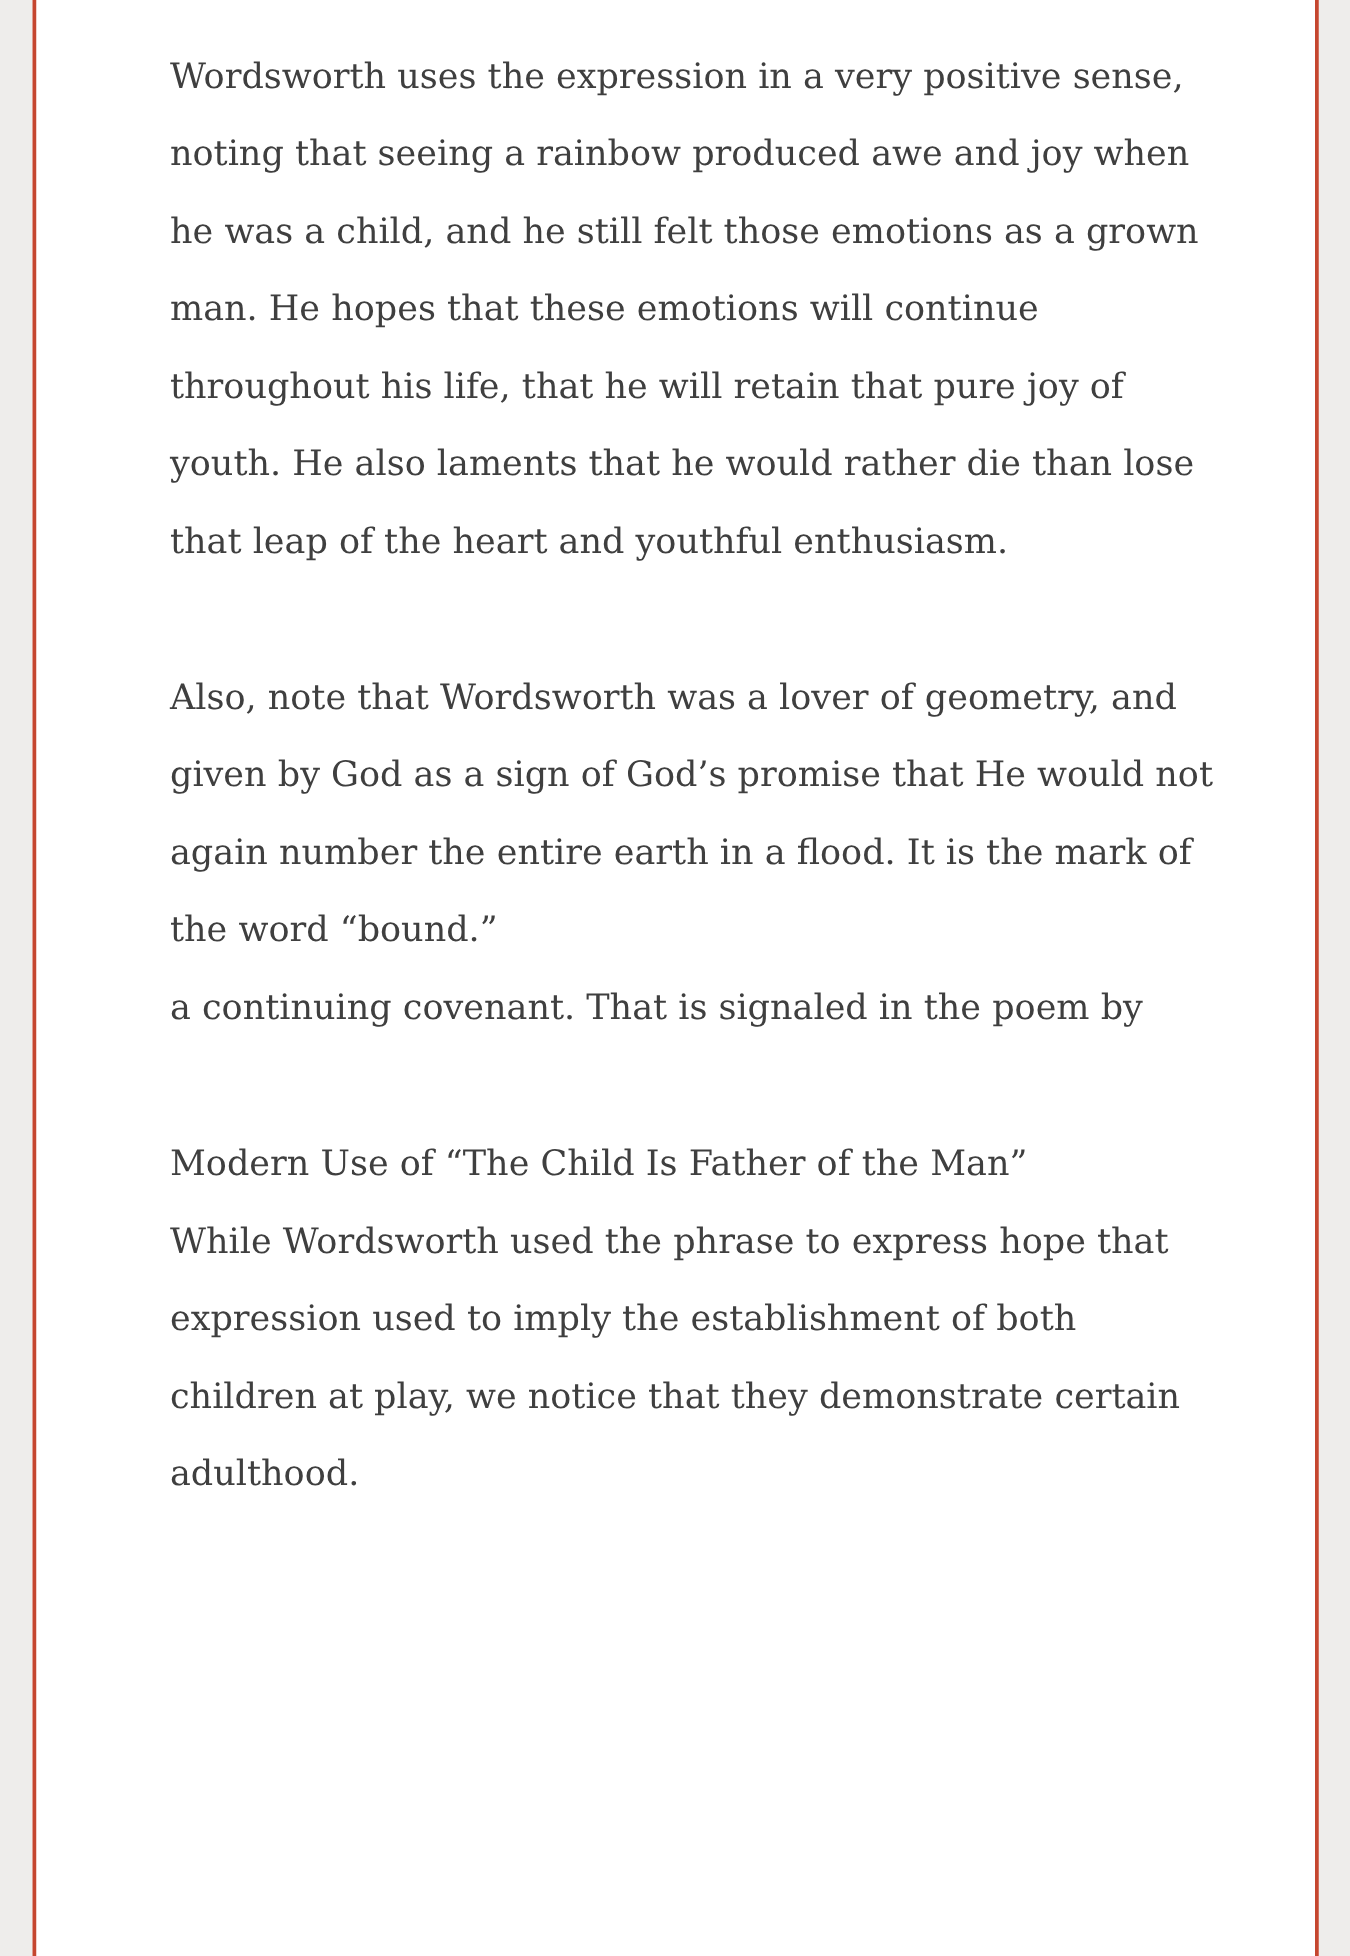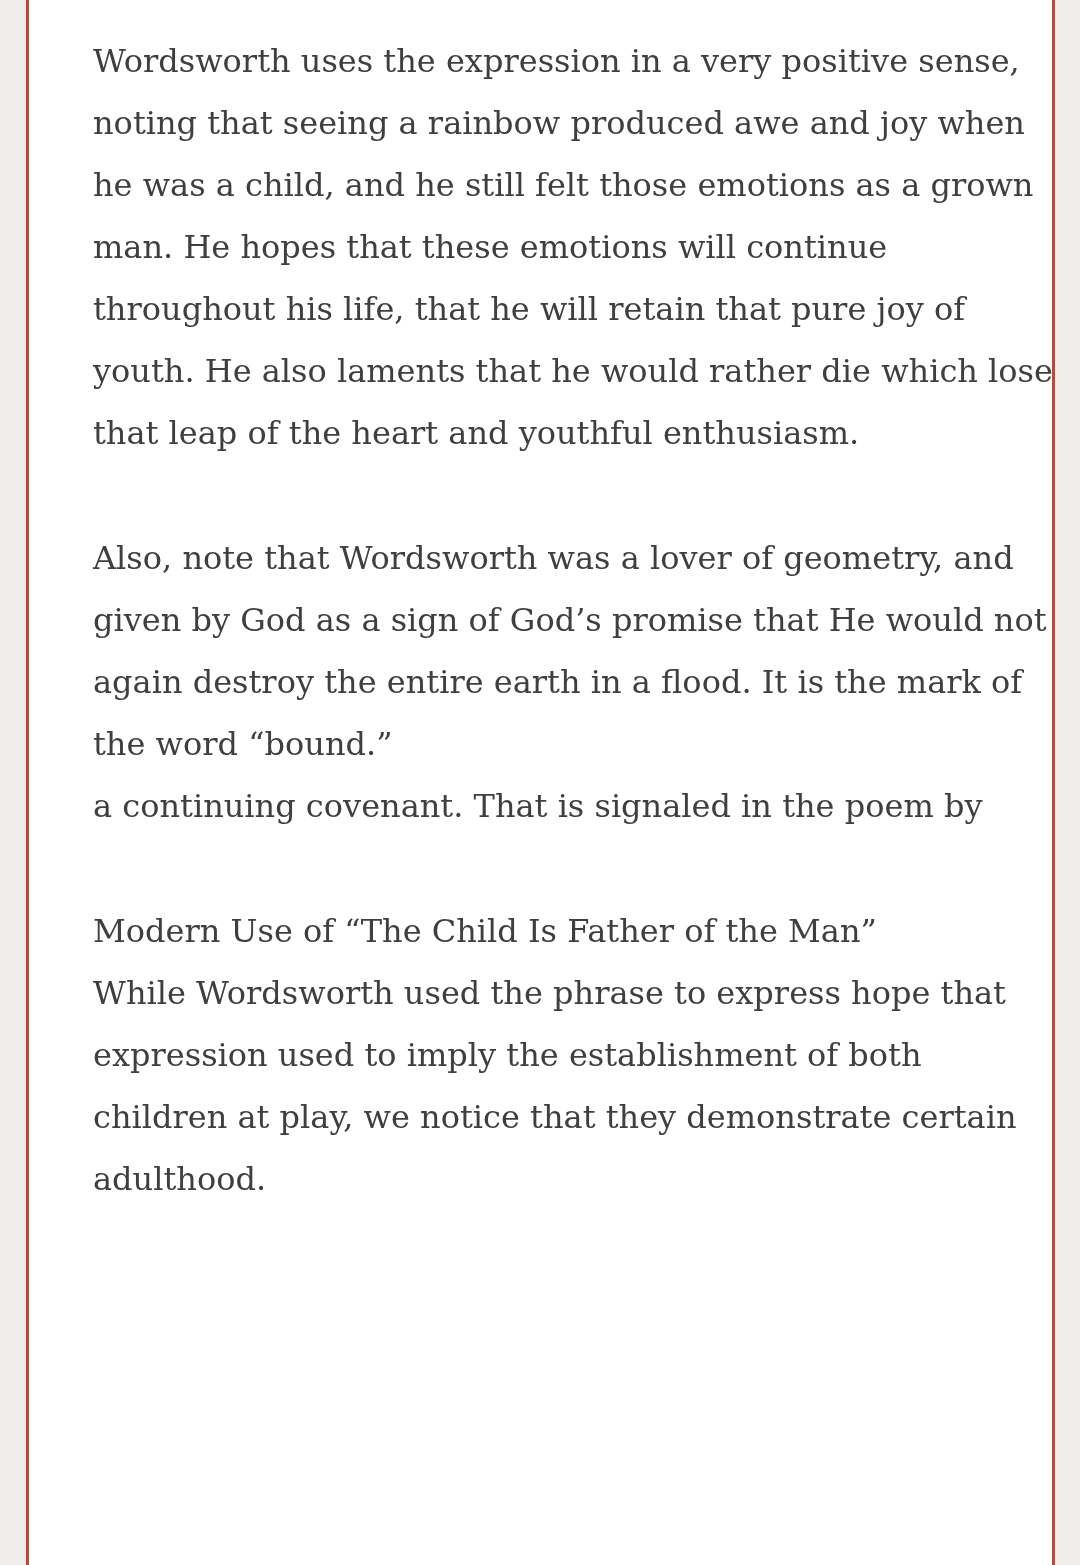--- a/index.html
+++ b/index.html
@@ -19,48 +19,49 @@
     margin-left: 26px;
     margin-right: 25px;
     min-height: 1565px;
     background: var(--content-bg);
     border-left: 3px solid var(--border-color);
     border-right: 3px solid var(--border-color);
   }
   .article-body {
     padding: 30px 40px 40px 64px;
     color: var(--text-color);
-    font-size: 32px;
+    font-size: 28px;
     line-height: 62px;
+    margin-left: 43px;
   }
   .article-body p { margin: 0 0 63px 0; }
   .article-body p:last-child { margin-bottom: 0; }
   .text-line {
     display: block;
     white-space: nowrap;
   }
 </style>
 </head>
 <body>
 
 <div class="page-frame">
   <article class="article-body" id="article-body">
       <p>
         <span class="text-line">Wordsworth uses the expression in a very positive sense,</span>
         <span class="text-line">noting that seeing a rainbow produced awe and joy when</span>
         <span class="text-line">he was a child, and he still felt those emotions as a grown</span>
         <span class="text-line">man. He hopes that these emotions will continue</span>
         <span class="text-line">throughout his life, that he will retain that pure joy of</span>
-        <span class="text-line">youth. He also laments that he would rather die which lose</span>
+        <span class="text-line">youth. He also laments that he would rather die than lose</span>
         <span class="text-line">that leap of the heart and youthful enthusiasm.</span>
       </p>
       <p>
         <span class="text-line">Also, note that Wordsworth was a lover of geometry, and</span>
         <span class="text-line">given by God as a sign of God’s promise that He would not</span>
-        <span class="text-line">again destroy the entire earth in a flood. It is the mark of</span>
+        <span class="text-line">again number the entire earth in a flood. It is the mark of</span>
         <span class="text-line">the word “bound.”</span>
         <span class="text-line">a continuing covenant. That is signaled in the poem by</span>
       </p>
       <p>
         <span class="text-line">Modern Use of “The Child Is Father of the Man”</span>
         <span class="text-line">While Wordsworth used the phrase to express hope that</span>
         <span class="text-line">expression used to imply the establishment of both</span>
         <span class="text-line">children at play, we notice that they demonstrate certain</span>
         <span class="text-line">adulthood.</span>
       </p>

